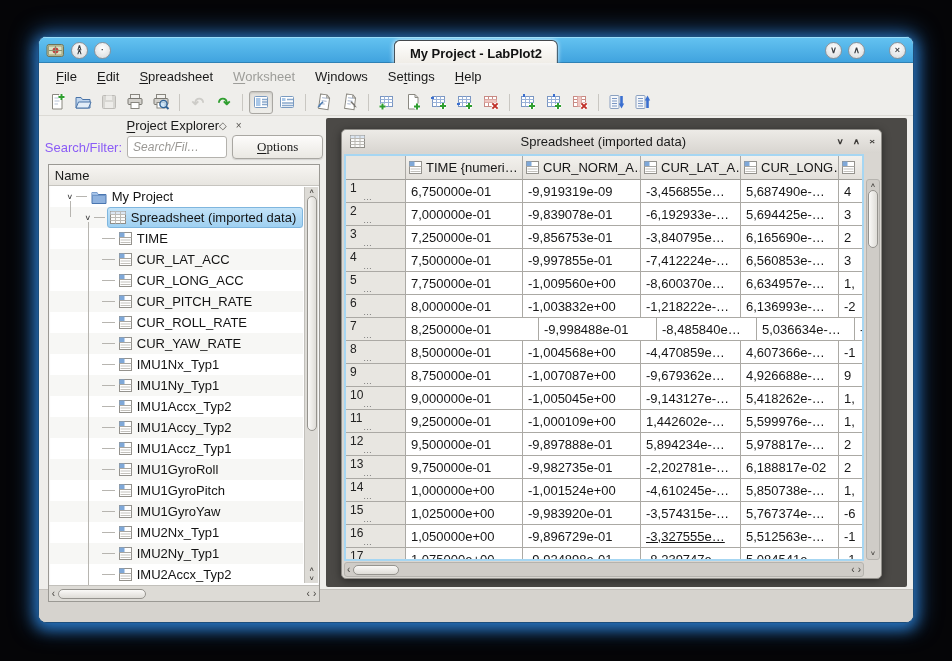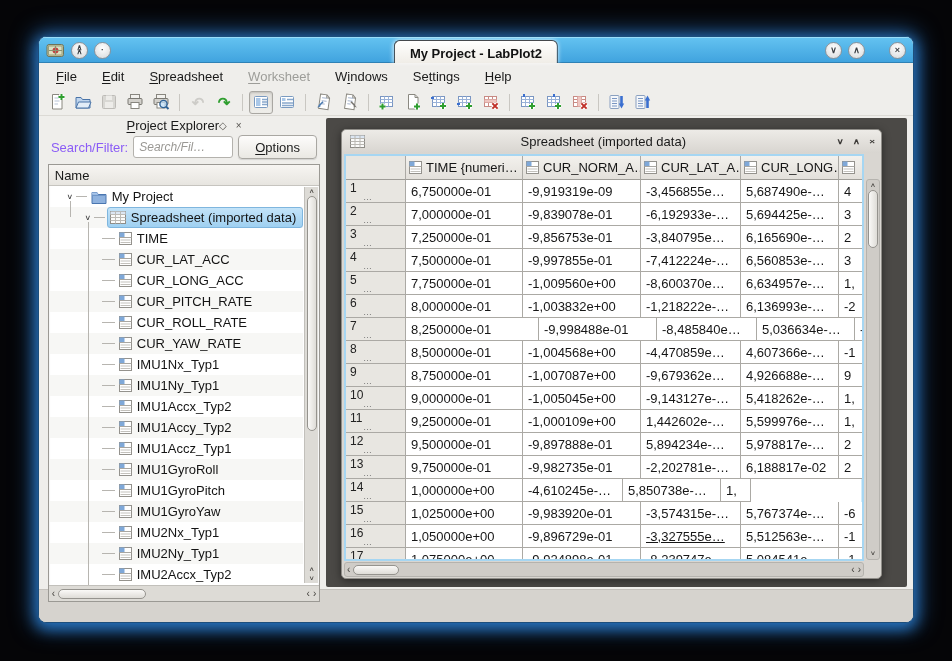--- a/index.html
+++ b/index.html
@@ -24,21 +24,21 @@
   .round-btn.gap{ margin-left:18px; }
   .appicon{ width:19px; height:17px; display:inline-flex; }
   .title-tab{ position:absolute; left:50%; transform:translateX(-50%); top:3px; bottom:0;
     padding:2px 15px 0; background:linear-gradient(#FFFFFE,#F0EDE7);
     border:1px solid #45484c; border-bottom:none; border-radius:6px 6px 0 0;
     font-size:13px; font-weight:bold; color:#121212; display:flex; align-items:center;
     box-shadow:0 0 4px rgba(255,255,255,.8); }
   .dbl-chev{ display:flex; flex-direction:column; line-height:4px; font-size:8px; }
 
   
-  .menubar{ height:26px; background:#EFEEEB; display:flex; align-items:center; padding:0 8px; gap:7px; }
+  .menubar{ height:26px; background:#EFEEEB; display:flex; align-items:center; padding:0 8px; gap:2px; }
   .menu-item{ font-size:13px; color:#1a1a1a; padding:4px 9px; border-radius:3px; }
   .menu-item u{ text-underline-offset:2px; }
   .menu-item.disabled{ color:#9d9d99; }
 
   
   .toolbar{ height:27px; background:#EFEEEB; border-bottom:1px solid #DCDAD5;
     display:flex; align-items:center; padding:0 6px; gap:2px; }
   .tool-btn{ width:24px; height:23px; display:inline-flex; align-items:center; justify-content:center;
     border-radius:3px; }
   .tool-btn.pressed{ border:1px solid #a9a7a2; background:linear-gradient(#e2e0db,#efeeea);
@@ -52,21 +52,21 @@
   
   .dock{ width:278px; display:flex; flex-direction:column;align-items:center; }
   .dock-title{ height:23px; display:flex; align-items:center; font-size:13px; color:#1a1a1a; padding:0 4px; }
   .dock-title u{ text-underline-offset:2px; }
   .dock-icons{ margin-left:auto; display:flex; gap:9px; font-size:10px; color:#55524e; }
   .search-row{ display:flex; align-items:center; gap:5px; padding:2px 1px 5px 1px; }
   .search-row label{ font-size:13px; color:#8b5cf6; white-space:nowrap; }
   .search-row input{ width:100px; height:22px; border:1px solid #b4b2ad; border-radius:3px;
     background:#fff; font-family:inherit; font-size:12px; font-style:italic; color:#444; padding:0 5px; }
   .search-row input::placeholder{ color:#9a9894; font-style:italic; }
-  .btn{ height:24px; padding:0 16px; font-family:Liberation Sans, sans-serif; font-size:13px; color:#1a1a1a;
+  .btn{ height:24px; padding:0 24px; font-family:Liberation Serif, serif; font-size:13px; color:#1a1a1a;
     background:linear-gradient(#FDFCFB,#EAE8E3); border:1px solid #a9a7a2; border-radius:4px;
     box-shadow:0 1px 1px rgba(0,0,0,.12); }
   .btn u{ text-underline-offset:2px; }
 
   .tree{ flex:1; border:1px solid #9b9994; background:#fff; position:relative; display:flex; flex-direction:column;
     box-shadow:inset 0 1px 2px rgba(0,0,0,.12); }
   .tree-header{ height:21px; background:linear-gradient(#F7F5F2,#E7E5E0); border-bottom:1px solid #c6c4bf;
     font-size:13px; color:#1a1a1a; display:flex; align-items:center; padding:0 6px; flex:0 0 auto; }
   .tree-body{ flex:1; overflow:hidden; position:relative; padding-right:16px; }
   .tree-row{ height:21px; display:flex; align-items:center; font-size:13px; color:#141414; white-space:nowrap; position:relative; }
@@ -849,20 +849,21 @@
                   <div class="gcell gdata" style="width: 100px;">-2,202781e-…</div>
                   <div class="gcell gdata" style="width: 98px;">6,188817e-02</div>
                   <div class="gcell gdata" style="width: 30px;">2</div>
                 </div>
                 <div class="grow">
                   <div class="gcell growhead" style="width: 60px;">
                     <span class="num">14</span>
                     <span class="dots">…</span>
                   </div>
                   <div class="gcell gdata" style="width: 117px;">1,000000e+00</div>
+                  <div class="gcell gdata" style="width: 118px;">-1,001524e+00</div>
                   <div class="gcell gdata" style="width: 100px;">-4,610245e-…</div>
                   <div class="gcell gdata" style="width: 98px;">5,850738e-…</div>
                   <div class="gcell gdata" style="width: 30px;">1,</div>
                 </div>
                 <div class="grow">
                   <div class="gcell growhead" style="width: 60px;">
                     <span class="num">15</span>
                     <span class="dots">…</span>
                   </div>
                   <div class="gcell gdata" style="width: 117px;">1,025000e+00</div>

